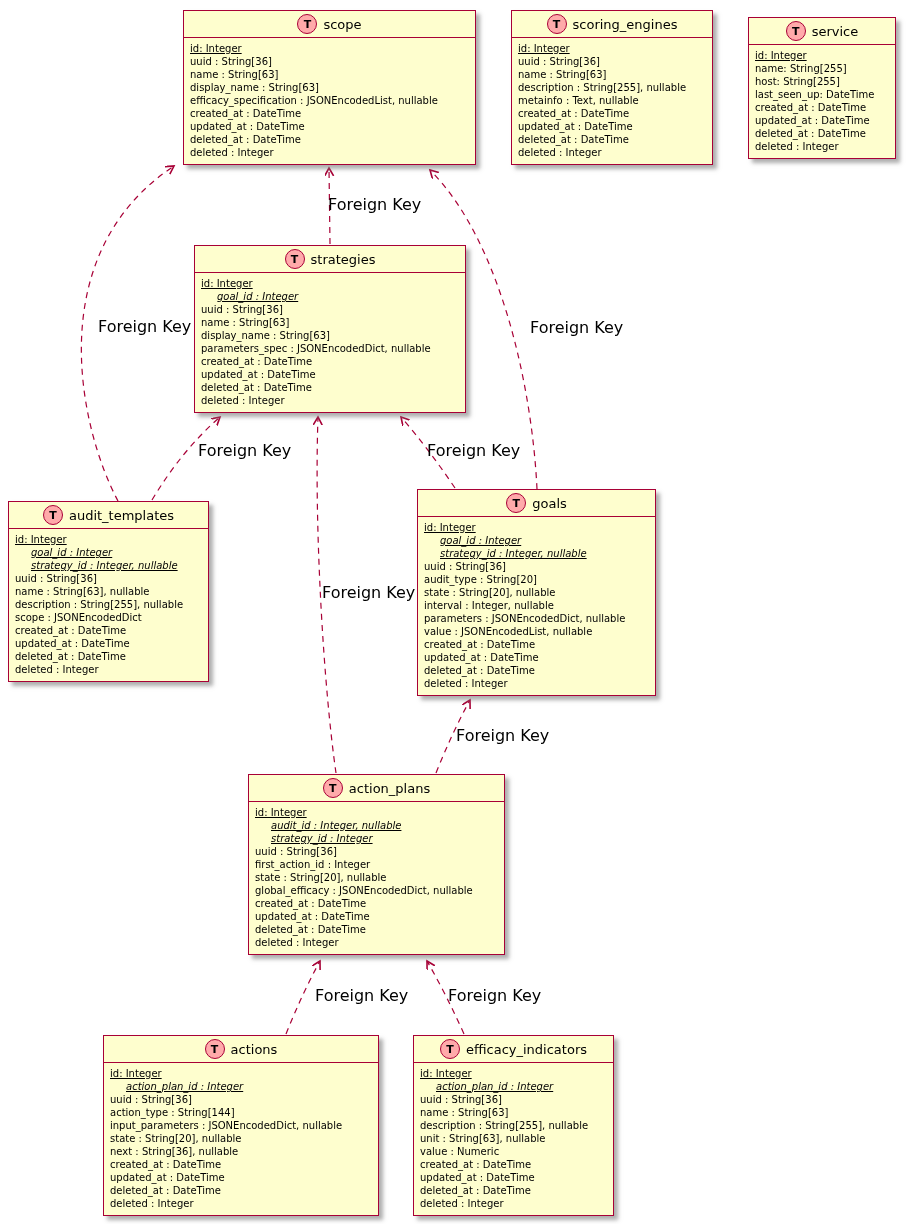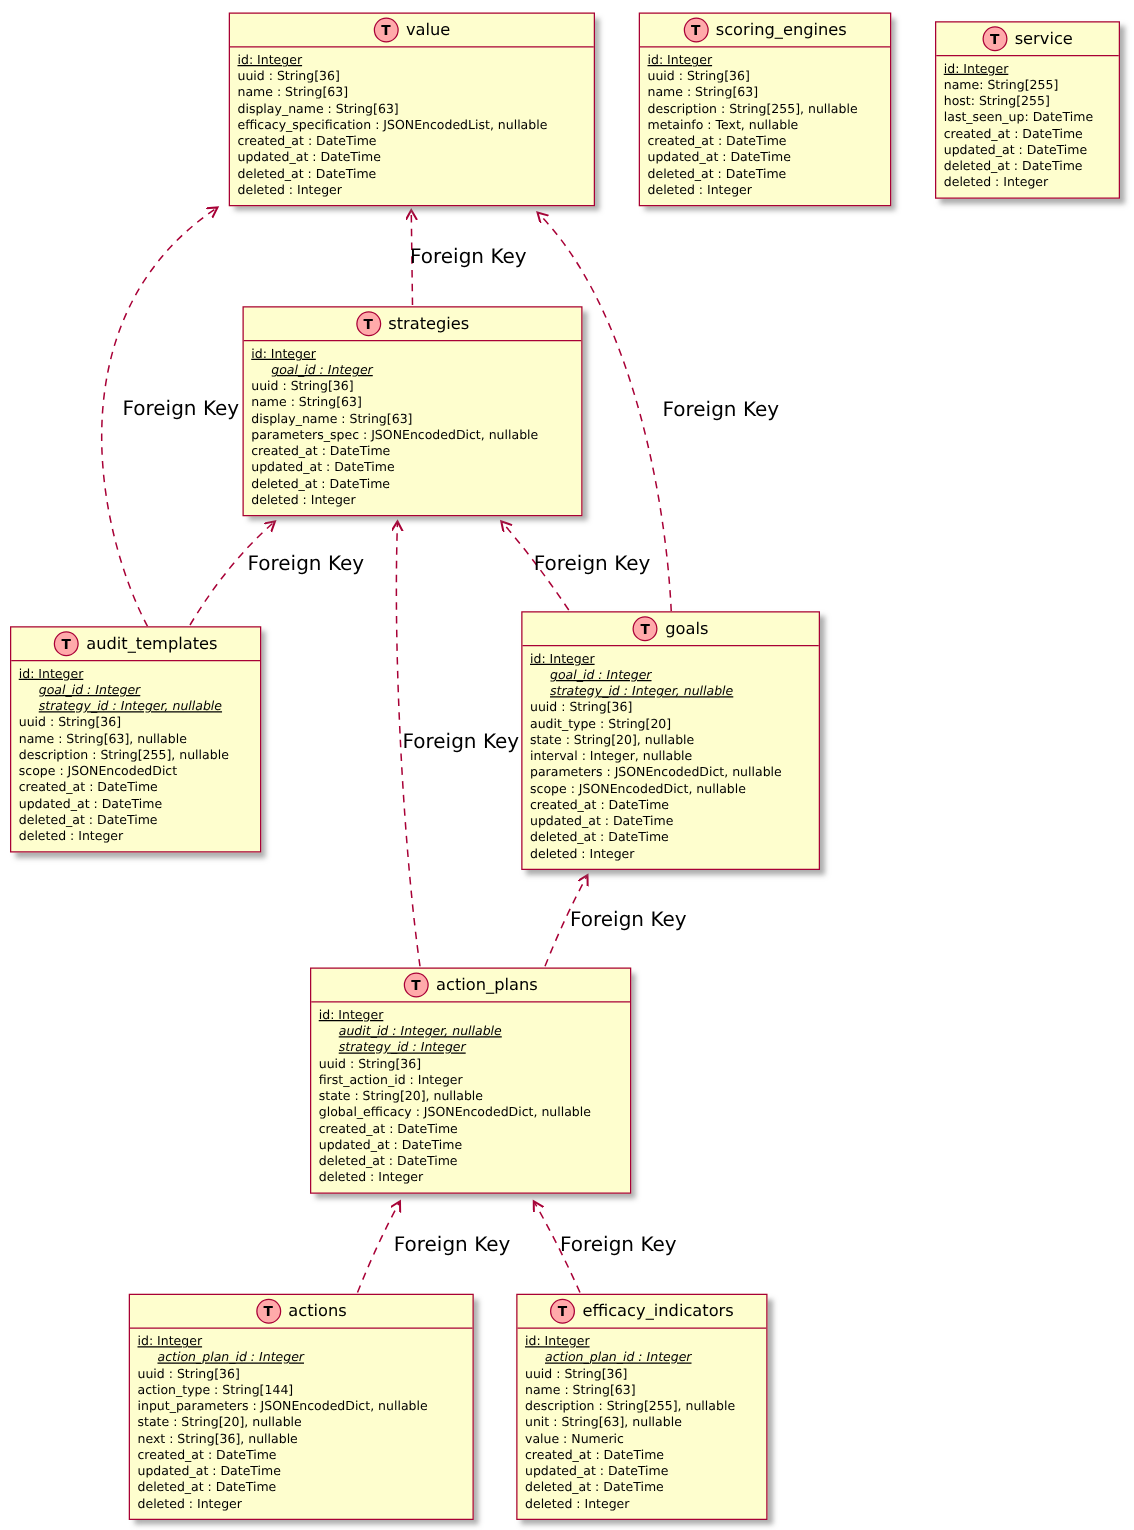--- a/index.html
+++ b/index.html
@@ -57,21 +57,21 @@
       <path d="M336,773 C324,690 314,530 318,417" marker-end="url(#ah)"></path>
       <path d="M436,773 Q452,733 470,700" marker-end="url(#ah)"></path>
       <path d="M286,1034 Q302,994 320,961" marker-end="url(#ah)"></path>
       <path d="M464,1034 Q446,994 427,961" marker-end="url(#ah)"></path>
     </g>
   </svg>
 
   <div class="table" style="left:183px;top:10px;width:293px">
     <div class="thead">
       <span class="badge">T</span>
-      <span class="tname">value</span>
+      <span class="tname">scope</span>
     </div>
     <div class="tbody">
         <div class="field pk">id: Integer</div>
         <div class="field">uuid : String[36]</div>
         <div class="field">name : String[63]</div>
         <div class="field">display_name : String[63]</div>
         <div class="field">efficacy_specification : JSONEncodedList, nullable</div>
         <div class="field">created_at : DateTime</div>
         <div class="field">updated_at : DateTime</div>
         <div class="field">deleted_at : DateTime</div>
@@ -160,21 +160,21 @@
     </div>
     <div class="tbody">
         <div class="field pk">id: Integer</div>
         <div class="field fk">goal_id : Integer</div>
         <div class="field fk">strategy_id : Integer, nullable</div>
         <div class="field">uuid : String[36]</div>
         <div class="field">audit_type : String[20]</div>
         <div class="field">state : String[20], nullable</div>
         <div class="field">interval : Integer, nullable</div>
         <div class="field">parameters : JSONEncodedDict, nullable</div>
-        <div class="field">scope : JSONEncodedDict, nullable</div>
+        <div class="field">value : JSONEncodedList, nullable</div>
         <div class="field">created_at : DateTime</div>
         <div class="field">updated_at : DateTime</div>
         <div class="field">deleted_at : DateTime</div>
         <div class="field">deleted : Integer</div>
       </div>
   </div>
 
   <div class="table" style="left:248px;top:774px;width:257px">
     <div class="thead">
       <span class="badge">T</span>

